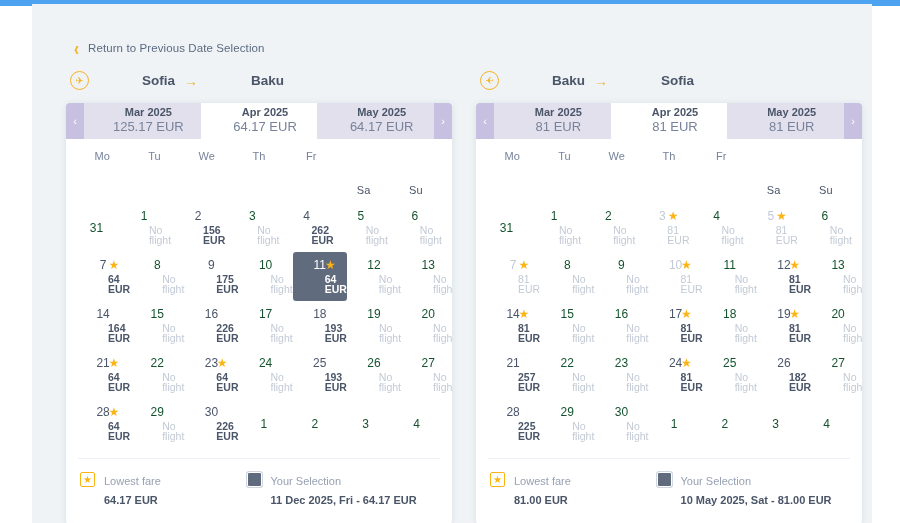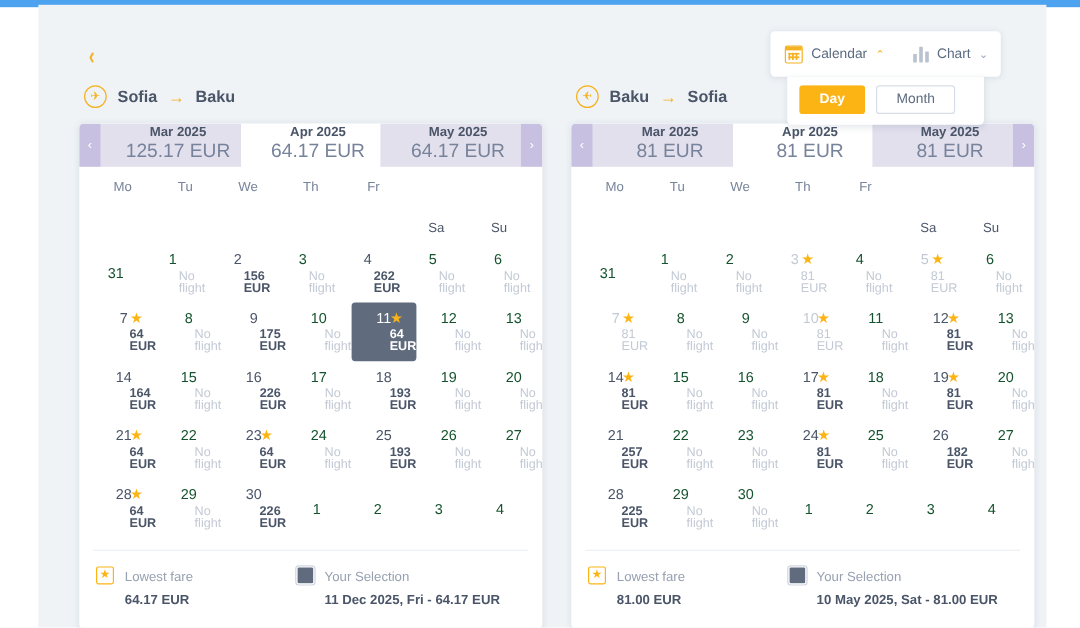--- a/index.html
+++ b/index.html
@@ -85,21 +85,21 @@
   
   .panes { display: flex; gap: 24px; margin: 16px 14px 0 14px; }
   .pane { width: 386px; }
 
   .route-head { display: flex; align-items: center; gap: 9px; margin-bottom: 13px; padding-left: 4px; }
   .plane-circle {
     width: 19px; height: 19px; border: 1.4px solid #f5b223; border-radius: 50%;
     display: flex; align-items: center; justify-content: center;
     color: #f5b223; font-size: 10px; line-height: 1;
   }
-  .route-city { font-size: 13.5px; font-weight: bold; color: #4a5568; }
+  .route-city { font-size: 13.5px; font-weight: bold; color: #4a5568; margin-left: 44px; }
   .route-arrow { font-size: 14px; color: #f5b223; }
 
   .card {
     background: #fff; border-radius: 4px;
     box-shadow: 0 1px 6px rgba(60,80,110,.12);
     overflow: hidden;
   }
 
   
   .month-tabs { display: flex; height: 36px; }
@@ -109,21 +109,21 @@
     font-size: 11px; cursor: pointer;
   }
   .mt {
     flex: 1; display: flex; flex-direction: column;
     align-items: center; justify-content: center; cursor: pointer;
     background: #e3e0ee;
     padding-left: 12px;
   }
   .mt.active { background: #fff; }
   .mt-name { font-size: 11px; font-weight: bold; color: #4a5568; line-height: 1.25; }
-  .mt-price { font-size: 16px; color: #77839a; line-height: 1.3; }
+  .mt-price { font-size: 13px; color: #77839a; line-height: 1.3; }
   .mt.active .mt-price { color: #77839a; }
 
   
   .wd-row { display: flex; padding: 11px 10px 7px 10px; }
   .wd { flex: 1; text-align: center; font-size: 11px; color: #77839a; }
   .wd.we { font-weight: normal; color: #4a5568; margin-top: 34px; }
 
   
   .weeks { padding: 0 10px 6px 10px; }
   .week { display: flex; }
@@ -166,45 +166,23 @@
 </head>
 <body>
 
 <div class="top-blue-bar"></div>
 <div class="page-bg"></div>
 
 <div class="content">
 
   <div class="return-link">
     <span class="return-chevron">‹</span>
+    <span class="return-text">Return to Previous Date Selection</span>
   </div>
 
-  <div class="view-switch">
-    <div class="view-switch-row">
-      <div class="vs-item">
-        <span class="cal-ico"></span>
-        <span class="vs-label">Calendar</span>
-        <span class="vs-caret">⌃</span>
-      </div>
-      <div class="vs-sep"></div>
-      <div class="vs-item">
-        <span class="chart-ico">
-          <i style="height:7px"></i>
-            <i style="height:13px"></i>
-            <i style="height:9px"></i>
-        </span>
-        <span class="vs-label">Chart</span>
-        <span class="vs-caret gray">⌄</span>
-      </div>
-    </div>
-    <div class="daymonth-row">
-      <div class="dm-btn active">Day</div>
-      <div class="dm-btn inactive">Month</div>
-    </div>
-  </div>
 
   <div class="panes">
       <div class="pane">
         <div class="route-head">
           <span class="plane-circle">
             <span style="">✈</span>
           </span>
           <span class="route-city">Sofia</span>
           <span class="route-arrow">→</span>
           <span class="route-city">Baku</span>

